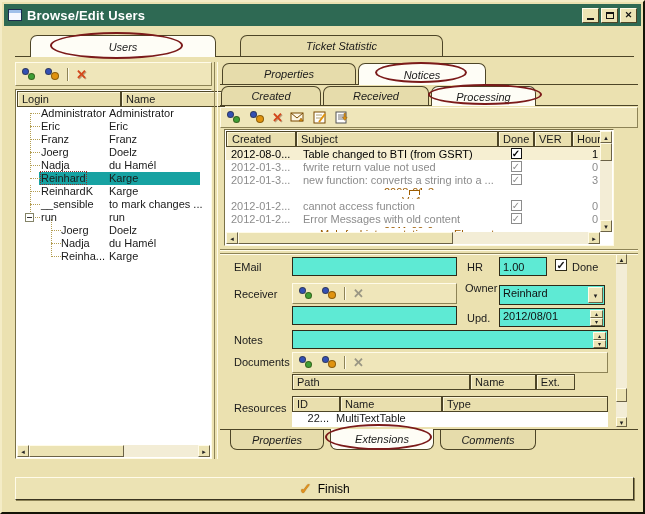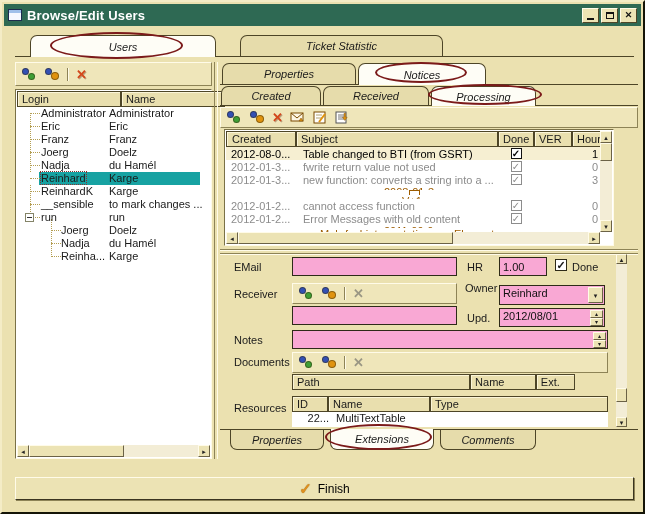--- a/index.html
+++ b/index.html
@@ -83,21 +83,21 @@
   .nrow.sel { background:#f6efd2; color:#000; }
   .nrow.gray { color:#8c8c8c; }
   .nrow.brown { color:#9d5c00;flex-direction:column; }
   .cb { width:11px; height:11px; border:1px solid #444; background:#fff; font-size:10px; line-height:9px; text-align:center; }
   .nrow.gray .cb { border-color:#8c8c8c; color:#8c8c8c; }
   .nrow.brown .cb { border-color:#9d5c00; color:#9d5c00; }
   .nrow.sel .cb { border-color:#111; color:#000; font-weight:bold; }
 
   
   .flabel { position:absolute; white-space:nowrap; }
-  .field { position:absolute; background:#f9a8d4; border:1px solid #2e2a18; font-size:11px; padding:1px 3px;
+  .field { position:absolute; background:#5eead4; border:1px solid #2e2a18; font-size:11px; padding:1px 3px;
            font-family:"Liberation Sans", sans-serif; color:#111; }
   .combo-btn { position:absolute; right:1px; top:1px; bottom:1px; width:15px; }
   .spin { position:absolute; right:1px; top:1px; bottom:1px; width:13px; display:flex; flex-direction:column; }
   .spin .sb-btn { flex:1; font-size:6px; }
   .chk { position:absolute; width:12px; height:12px; background:#fff; border:1px solid #2e2a18;
          font-size:11px; line-height:10px; text-align:center; font-weight:bold; }
 
   .ellipse { position:absolute; border:2px solid #7b1a1a; border-radius:50%; pointer-events:none; z-index:9; }
 
   .splitter-h { position:absolute; height:5px; border-top:1px solid #8d8356; border-bottom:1px solid #8d8356;
@@ -449,21 +449,21 @@
 
   <div style="position:absolute; left:290px; top:372px; width:283px; display:flex;">
     <div class="hcell" style="width:200px;">Path</div>
     <div class="hcell" style="width:73px;">Name</div>
     <div class="hcell" style="width:43px;">Ext.</div>
   </div>
 
   <span class="flabel" style="left:232px; top:400px;">Resources</span>
   <div style="position:absolute; left:290px; top:394px; width:316px; height:31px; overflow:hidden; background:#fff;">
     <div style="display:flex;">
-      <div class="hcell" style="width:36px;">ID</div>
+      <div class="hcell" style="width:48px;">ID</div>
       <div class="hcell" style="width:102px;">Name</div>
       <div class="hcell" style="flex:1;">Type</div>
     </div>
     <div>
         <div style="display:flex; height:13px;">
     <span style="width:40px; text-align:right; padding-right:3px; overflow:hidden;">22...</span>
     <span style="width:102px; padding-left:4px; overflow:hidden;">MultiTextTable</span>
     <span style="flex:1; padding-left:4px; overflow:hidden;"></span>
   </div>
       </div>

